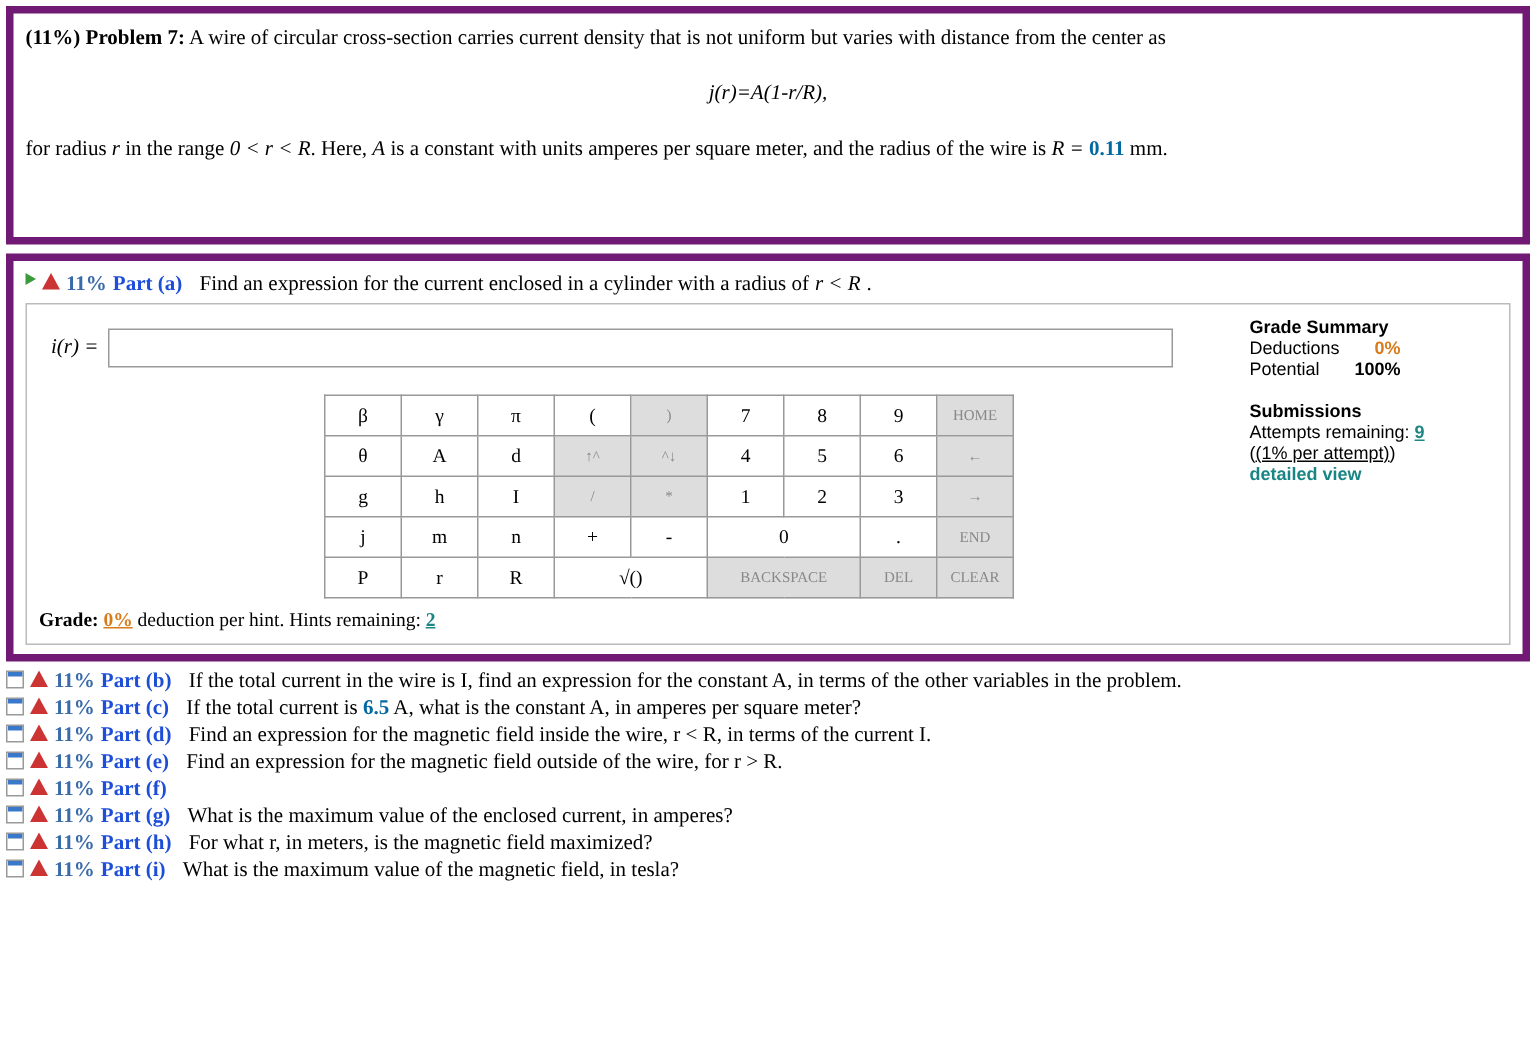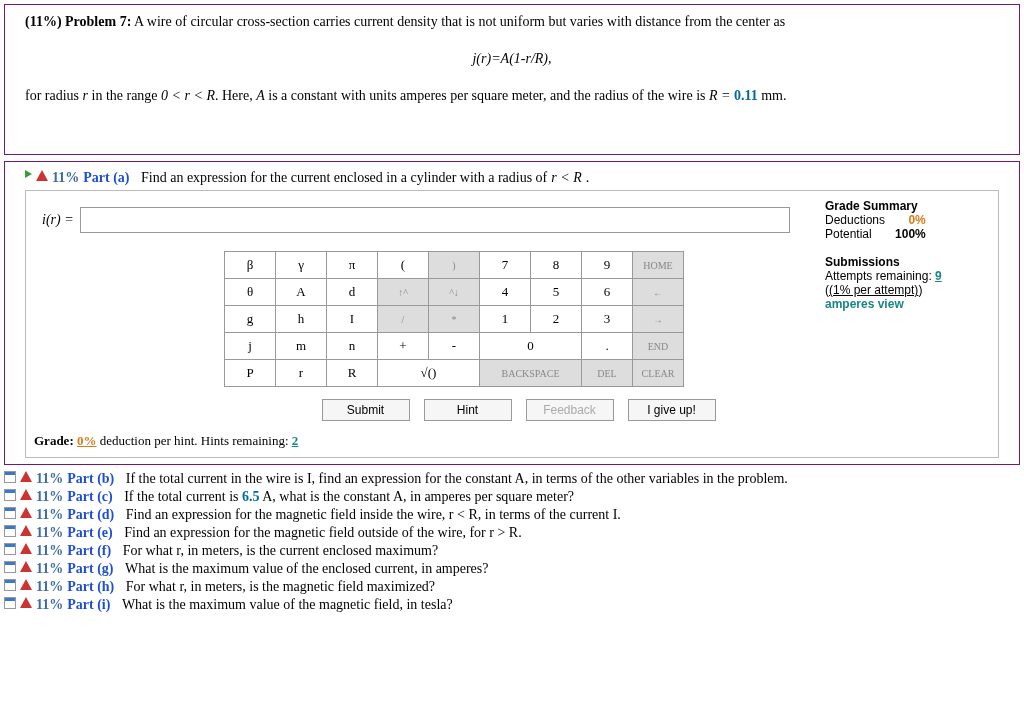--- a/index.html
+++ b/index.html
@@ -1,16 +1,16 @@
 <!DOCTYPE html>
 <html><head>
 <meta charset="utf-8">
 <style>
 body{margin:0;padding:4px;font-family:"Times New Roman",serif;font-size:14px;color:#000;background:#fff}
-.box{border:1px solid #701a75;padding:6px 20px;margin-bottom:6px}
+.box{border:5px solid #701a75;padding:6px 8px;margin-bottom:6px}
 .problem-text{line-height:1.5}
 .eq{text-align:center;font-style:italic;margin:16px 0}
 .red{color:#0369a1;font-weight:bold}
 .part-row{display:flex;align-items:flex-start;gap:4px;margin:2px 0}
 .tri-green{display:inline-block;width:0;height:0;border-left:7px solid #3b9b3b;border-top:4px solid transparent;border-bottom:4px solid transparent}
 .sq-blue{display:inline-block;width:10px;height:10px;background:#fff;border:1px solid #999;box-shadow:inset 0 3px 0 #3a78c9}
 .warn{display:inline-block;width:0;height:0;border-left:6px solid transparent;border-right:6px solid transparent;border-bottom:11px solid #c33;position:relative}
 .pct{color:#3a6aa8;font-weight:bold}
 .pname{color:#1d4ed8;font-weight:bold}
 .answer-area{border:1px solid #bbb;padding:8px;margin-top:4px}
@@ -108,48 +108,42 @@
               <td>P</td>
               <td>r</td>
               <td>R</td>
               <td colspan="2">√()</td>
               <td colspan="2" class="dis">BACKSPACE</td>
               <td class="dis">DEL</td>
               <td class="dis">CLEAR</td>
             </tr>
           </tbody>
             </table>
-          <div class="btnrow">
-            <button class="act">Submit</button>
-            <button class="act">Hint</button>
-            <button class="act dis">Feedback</button>
-            <button class="act">I give up!</button>
-          </div>
         </div>
       </div>
       <div class="side">
         <b>Grade Summary</b><br>
         <span>Deductions</span> &nbsp;&nbsp;&nbsp;&nbsp;&nbsp;&nbsp;<span class="orange">0%</span><br>
         <span>Potential</span> &nbsp;&nbsp;&nbsp;&nbsp;&nbsp;&nbsp;<b>100%</b><br><br>
         <b>Submissions</b><br>
         <span>Attempts remaining: </span><span class="tealink undern">9</span><br>
         (<span class="undern" style="display:inline">(1% per attempt)</span>)<br>
-        <span class="tealink">amperes view</span>
+        <span class="tealink">detailed view</span>
       </div>
     </div>
     <div class="hints-line">
       <div>
         <b>Grade: </b><span class="orange undern">0%</span><span> deduction per hint. Hints remaining: </span><span class="tealink undern">2</span>
       </div>
     </div>
   </div>
 </div>
 
 <div id="other-parts">
     <div class="part-row"><span class="sq-blue"></span> <span class="warn"></span> <span class="pct">11%</span> <span class="pname">Part (b)</span>&nbsp; <span>If the total current in the wire is I, find an expression for the constant A, in terms of the other variables in the problem.</span></div>
     <div class="part-row"><span class="sq-blue"></span> <span class="warn"></span> <span class="pct">11%</span> <span class="pname">Part (c)</span>&nbsp; <span>If the total current is <span class="red">6.5</span> A, what is the constant A, in amperes per square meter?</span></div>
     <div class="part-row"><span class="sq-blue"></span> <span class="warn"></span> <span class="pct">11%</span> <span class="pname">Part (d)</span>&nbsp; <span>Find an expression for the magnetic field inside the wire, r &lt; R, in terms of the current I.</span></div>
     <div class="part-row"><span class="sq-blue"></span> <span class="warn"></span> <span class="pct">11%</span> <span class="pname">Part (e)</span>&nbsp; <span>Find an expression for the magnetic field outside of the wire, for r &gt; R.</span></div>
-    <div class="part-row"><span class="sq-blue"></span> <span class="warn"></span> <span class="pct">11%</span> <span class="pname">Part (f)</span>&nbsp; <span>For what r, in meters, is the current enclosed maximum?</span></div>
+    <div class="part-row"><span class="sq-blue"></span> <span class="warn"></span> <span class="pct">11%</span> <span class="pname">Part (f)</span>&nbsp; </div>
     <div class="part-row"><span class="sq-blue"></span> <span class="warn"></span> <span class="pct">11%</span> <span class="pname">Part (g)</span>&nbsp; <span>What is the maximum value of the enclosed current, in amperes?</span></div>
     <div class="part-row"><span class="sq-blue"></span> <span class="warn"></span> <span class="pct">11%</span> <span class="pname">Part (h)</span>&nbsp; <span>For what r, in meters, is the magnetic field maximized?</span></div>
     <div class="part-row"><span class="sq-blue"></span> <span class="warn"></span> <span class="pct">11%</span> <span class="pname">Part (i)</span>&nbsp; <span>What is the maximum value of the magnetic field, in tesla?</span></div>
   </div>
 
 </body></html>

